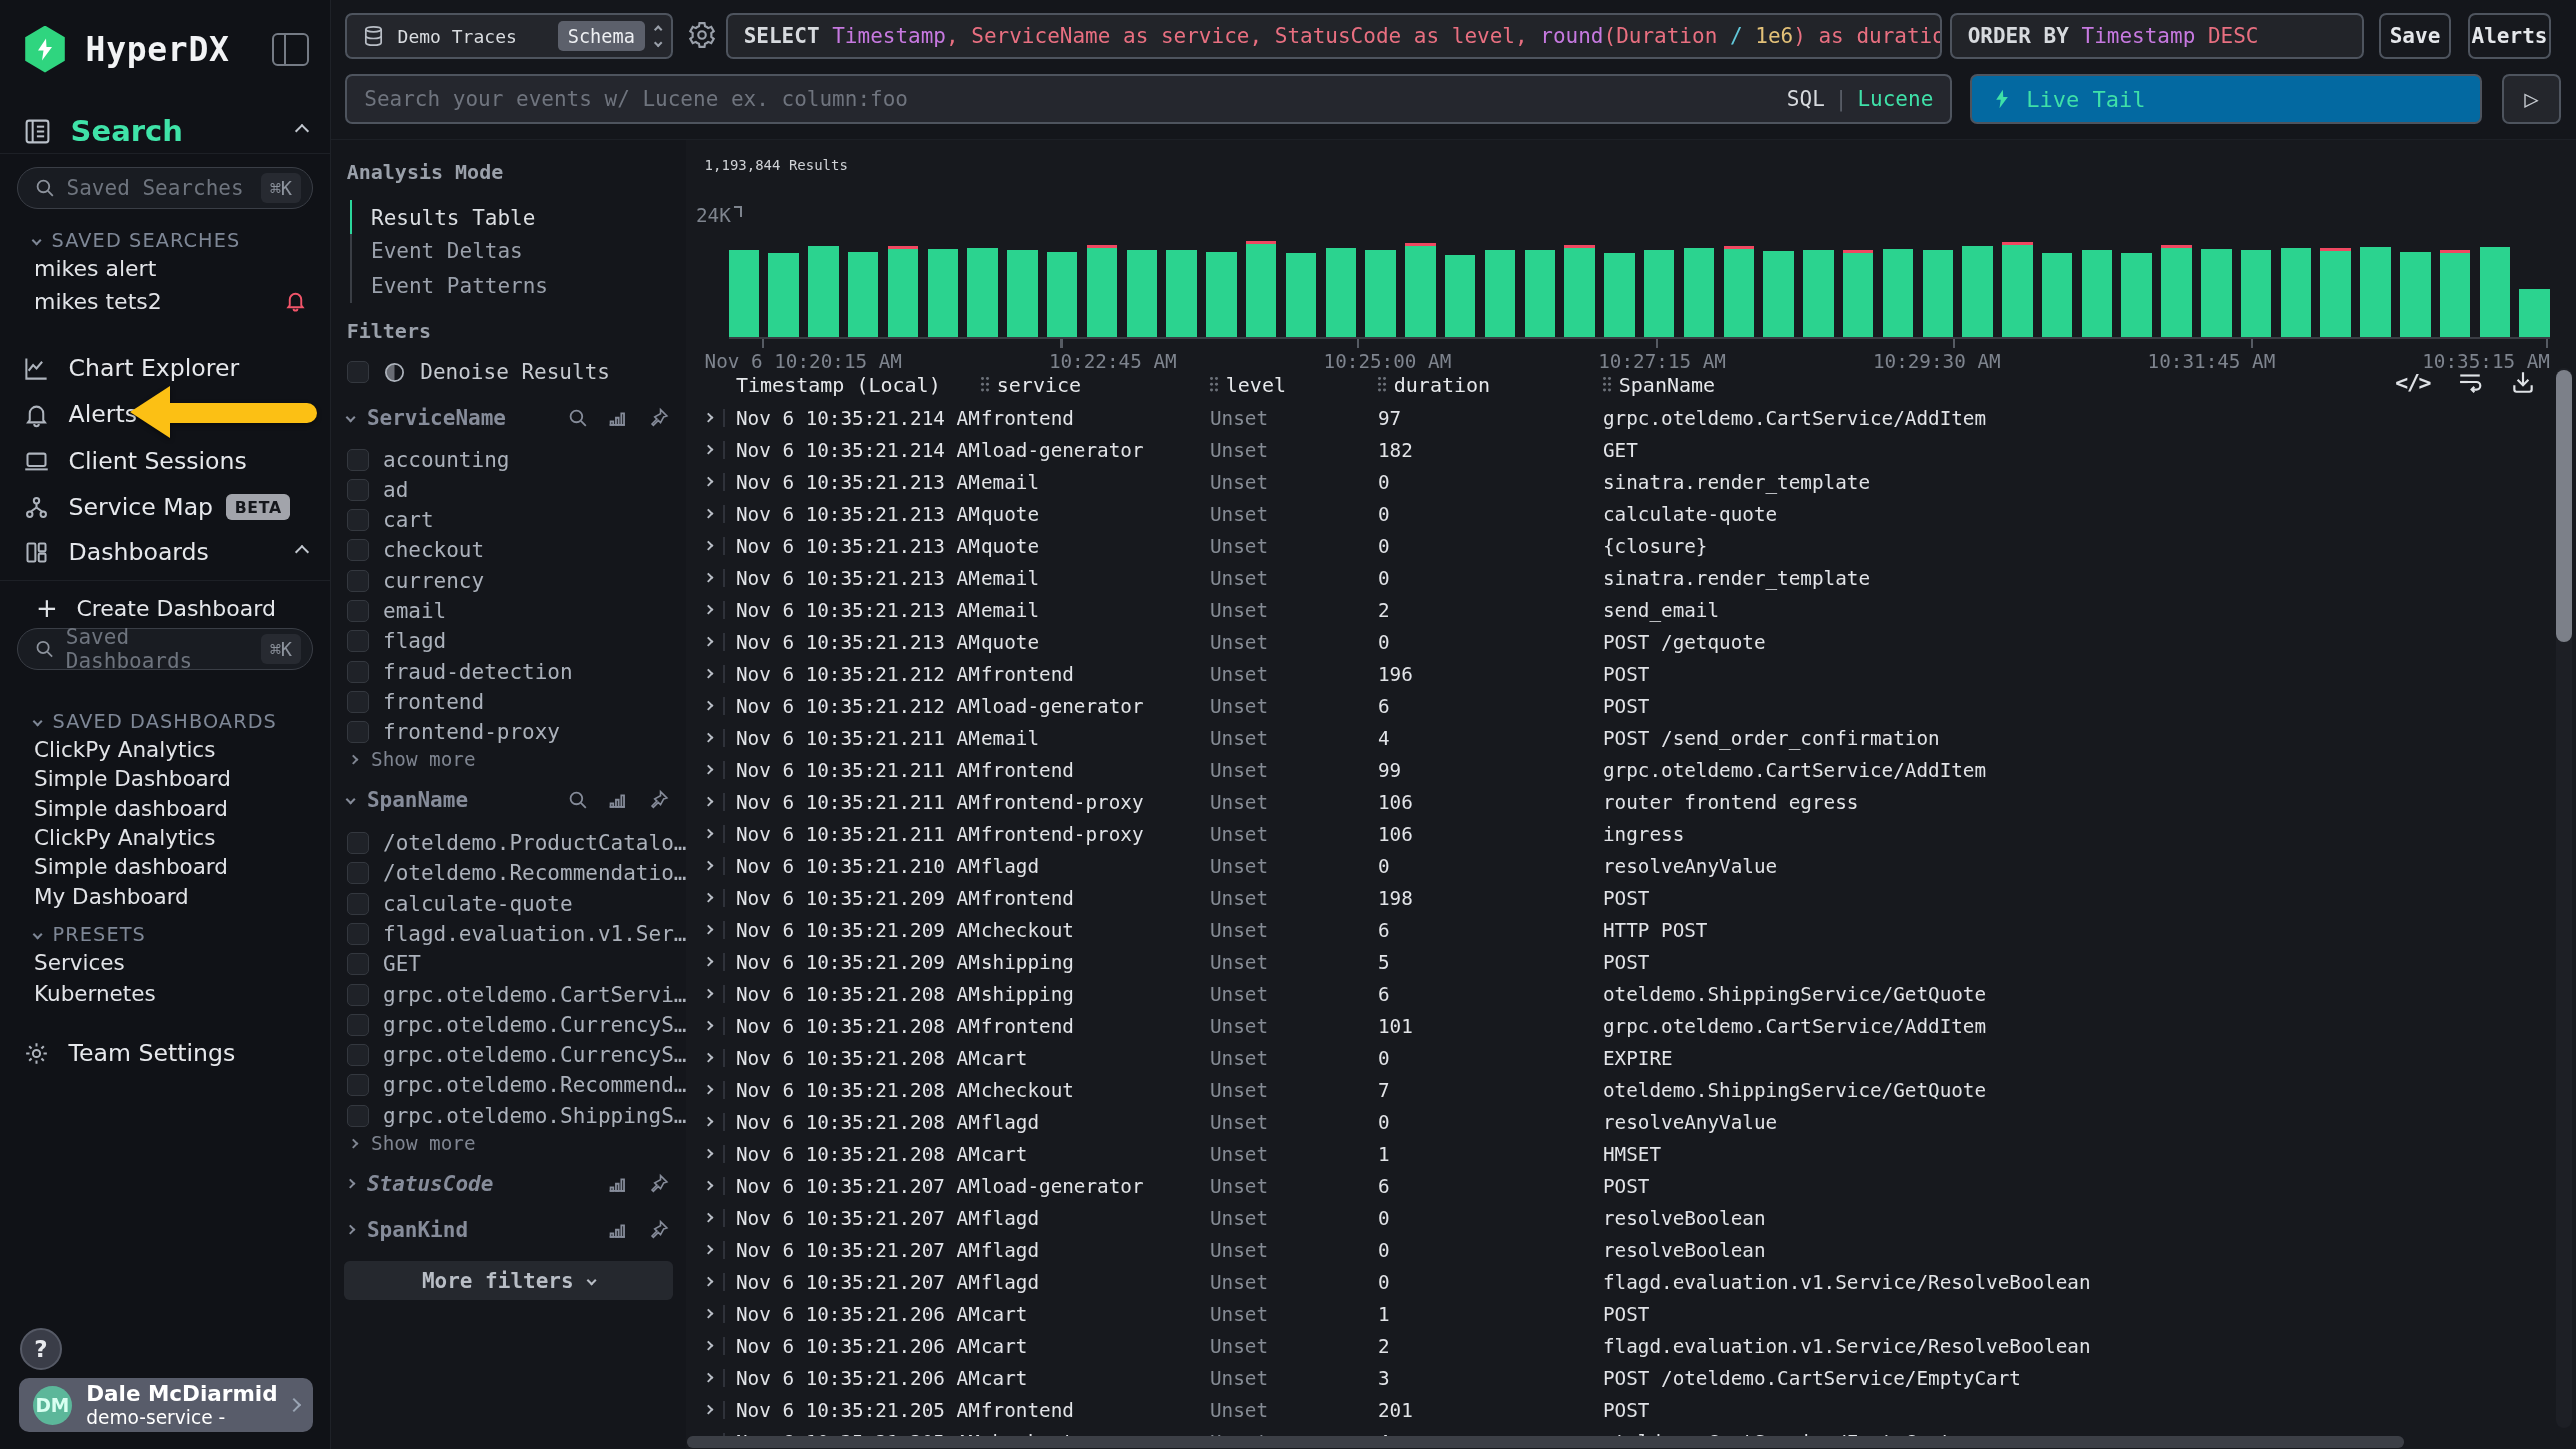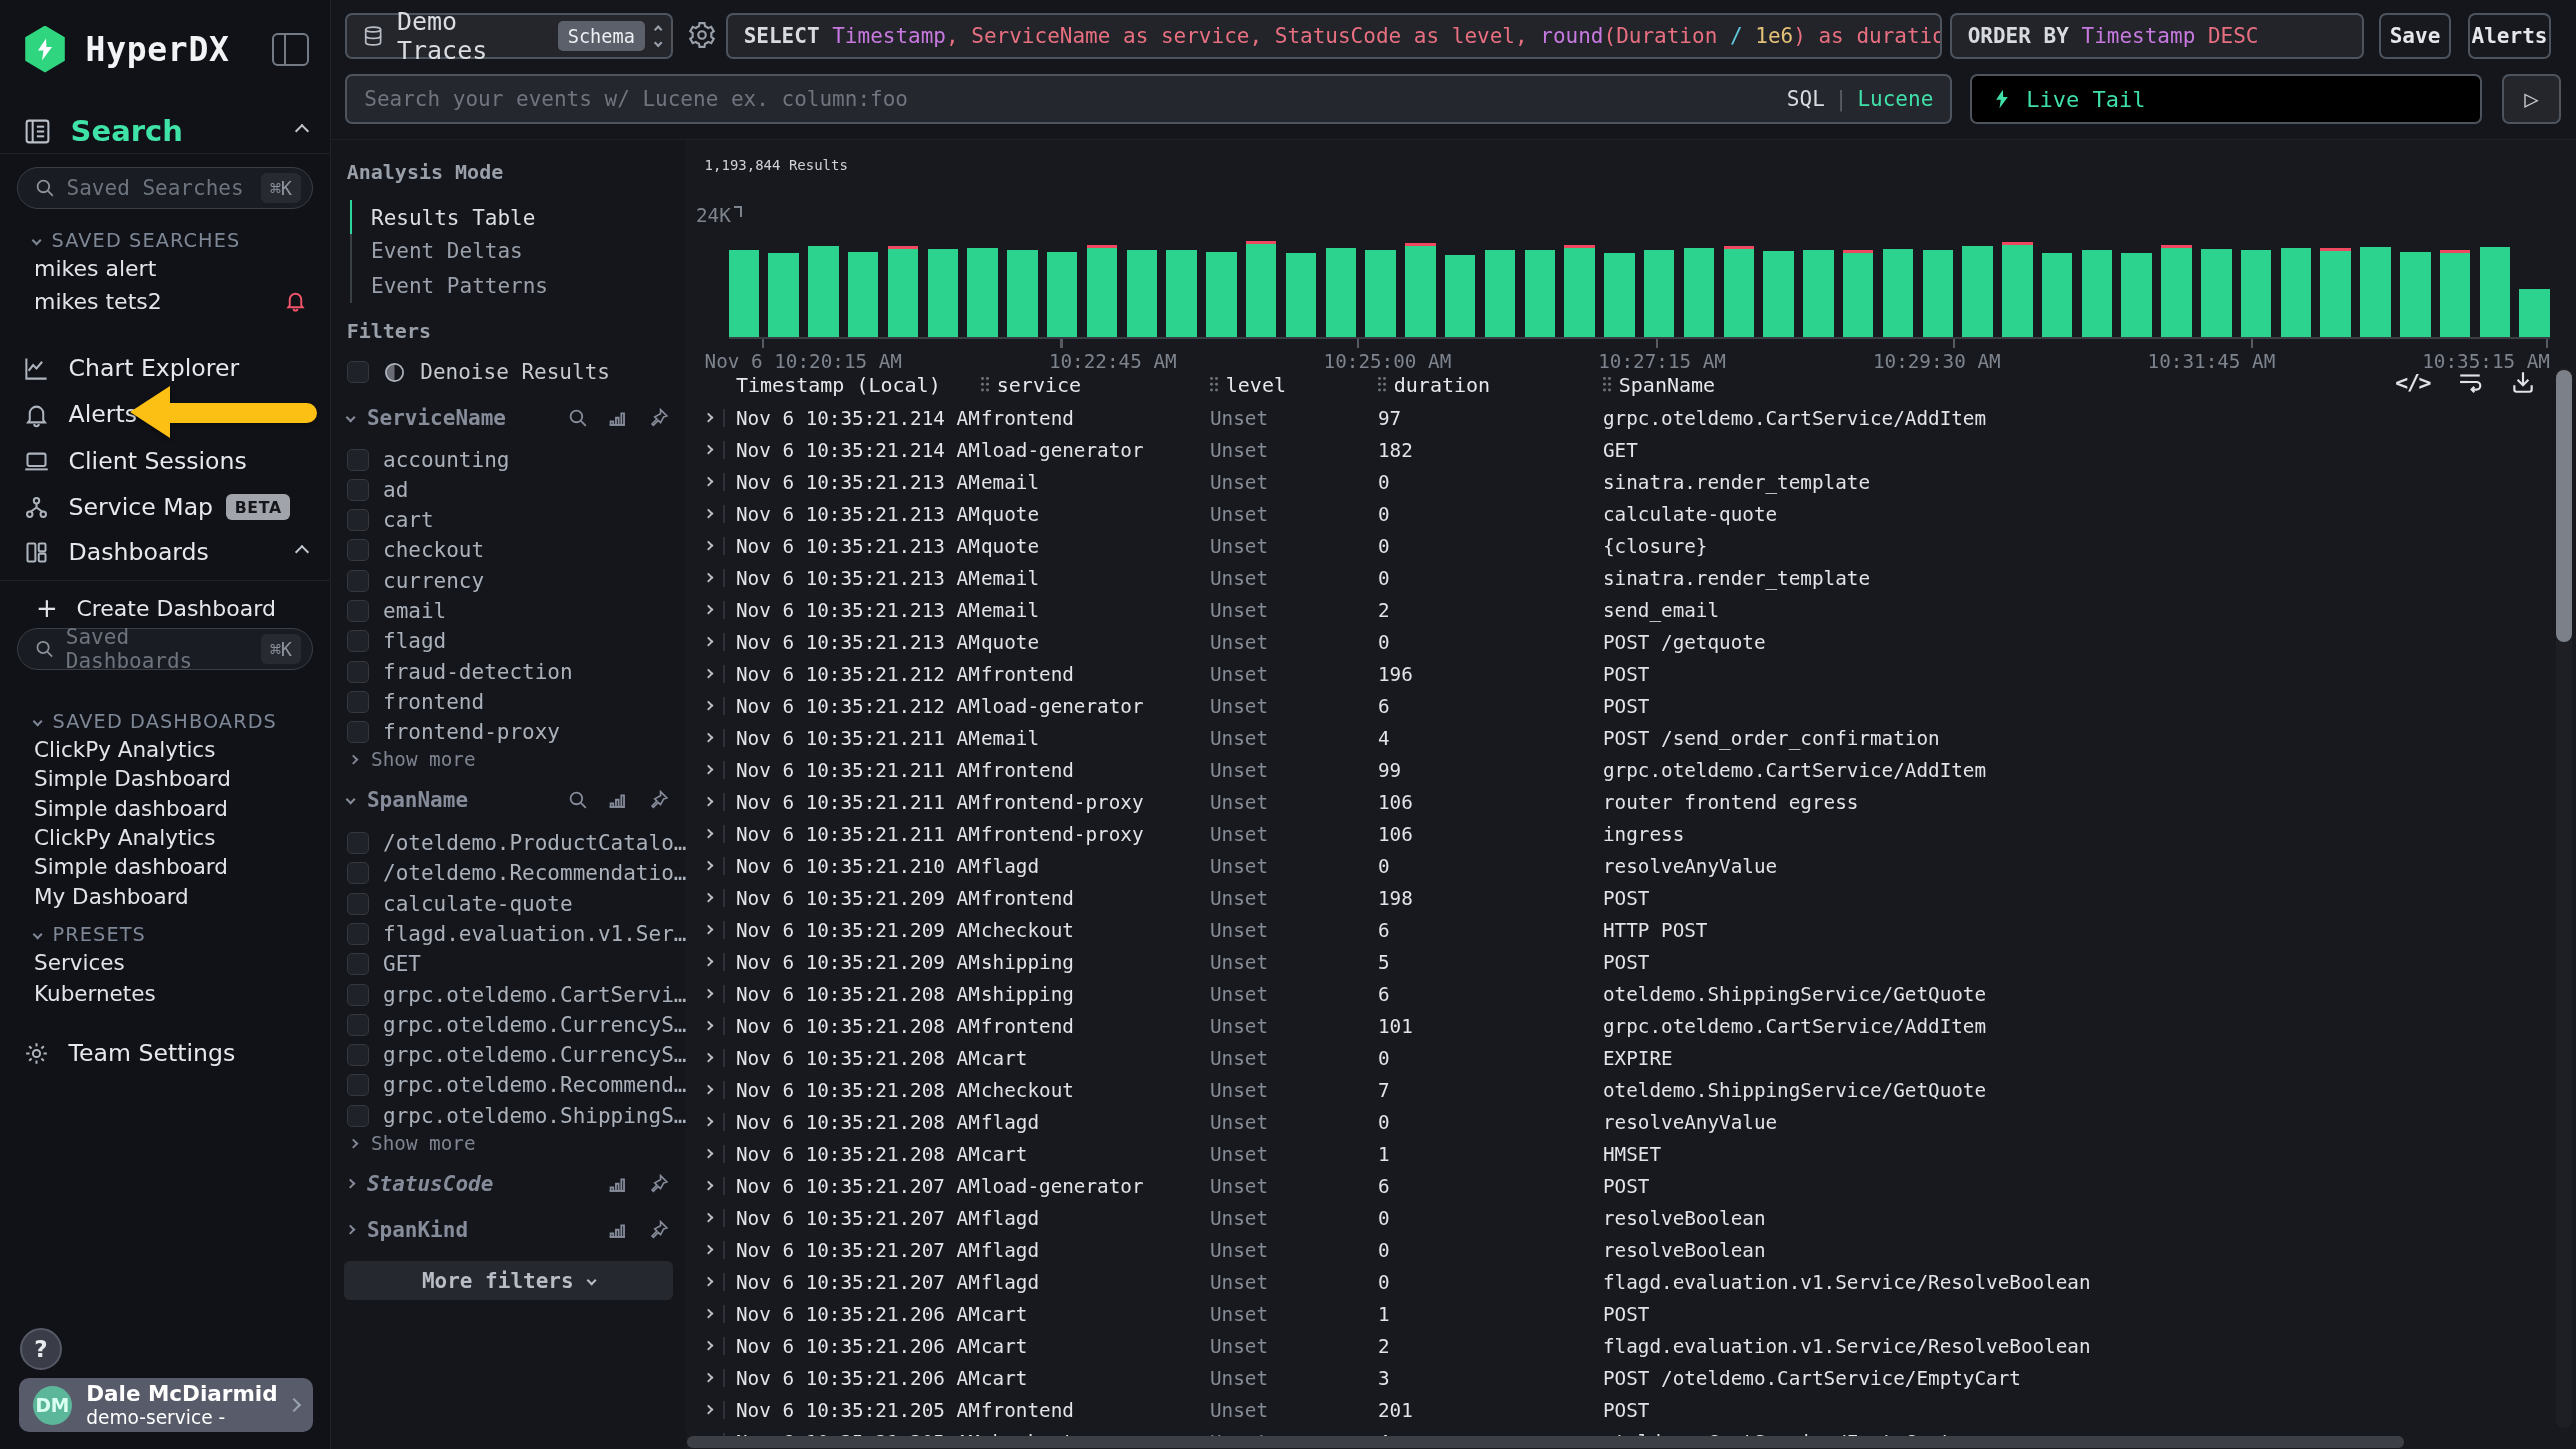--- a/index.html
+++ b/index.html
@@ -57,21 +57,21 @@
   .user-meta { margin-left:14.3px; line-height:1.15; }
   .user-name { color:#ffffff; font-weight:bold; font-size:21.5px; }
   .user-org { color:#ffffff; font-size:18.6px; }
   .user-chev { margin-left:auto; color:#9aa5b4; }
 
   
   .topbar { position:absolute; left:331px; top:0; right:0; height:140px; background:#14161b; border-bottom:1.4px solid #1d2026; }
   .tbox { border:2.1px solid #4e545e; border-radius:7.2px; background:#24262c; display:flex; align-items:center;
     font-family:"DejaVu Sans Mono","Liberation Mono",monospace; }
   .src-select { position:absolute; left:14.3px; top:13px; width:328px; height:46px; padding:0 10px 0 14.3px; }
-  .src-label { color:#d9dce0; font-size:25px; margin-left:13px; }
+  .src-label { color:#d9dce0; font-size:18px; margin-left:13px; }
   .schema-badge { margin-left:auto; background:#5c606b; color:#eef0f3; font-size:18.6px; border-radius:5px; padding:4.3px 10px; }
   .updown { display:flex; flex-direction:column; gap:7.2px; margin-left:10px; color:#9aa0aa; }
   .gear-btn { position:absolute; left:356px; top:20px; color:#9aa0aa; }
   .sql-box { position:absolute; left:395px; top:13px; width:1216px; height:46px; background:#222429; padding:0 15.7px; overflow:hidden; white-space:nowrap; }
   .order-box { position:absolute; left:1619px; top:13px; width:414px; height:46px; background:#222429; padding:0 15.7px; overflow:hidden; white-space:nowrap; }
   .code-line { font-size:21px; letter-spacing:0; }
   .tok-kw { color:#d7dade; font-weight:bold; }
   .tok-p { color:#c779e0; }
   .tok-r { color:#e86f80; }
   .tok-c { color:#62c8da; }
@@ -79,21 +79,21 @@
   .btn { position:absolute; top:13px; height:46px; background:#17191e; border:2.1px solid #4e545e; border-radius:7.2px;
     color:#e5e7eb; font-size:21px; font-weight:bold; display:flex; align-items:center; justify-content:center;
     font-family:"DejaVu Sans Mono","Liberation Mono",monospace; }
   .save-btn { left:2048px; width:72px; }
   .alerts-btn { left:2137px; width:83px; }
 
   .search-input { position:absolute; left:14.3px; top:74px; width:1607px; height:50px; background:#25272e; padding:0 17px; }
   .search-ph { color:#6f747e; font-size:21px; }
   .lang-toggle { margin-left:auto; font-size:21px; display:flex; gap:10px; }
   .lang-sql { color:#d7dade; } .lang-div { color:#5a5f68; } .lang-lucene { color:#3fe0a8; }
-  .livetail-btn { position:absolute; left:1639px; top:74px; width:512px; height:50px; background:#000000; padding:0 20px; }
+  .livetail-btn { position:absolute; left:1639px; top:74px; width:512px; height:50px; background:#0369a1; padding:0 20px; }
   .livetail-btn .lt-lab { color:#3fe0a8; font-size:22px; margin-left:14.3px; }
   .play-btn { left:2171px; top:74px; width:59px; height:50px; position:absolute; }
   .play-glyph { color:#c6cad0; font-size:24px; }
 
   
   .fpanel { position:absolute; left:331px; top:140px; width:355px; bottom:0; background:#14161b;
     font-family:"DejaVu Sans Mono","Liberation Mono",monospace; }
   .f-abs { position:absolute; }
   .flabel { color:#9aa0aa; font-weight:bold; font-size:20px; }
   .mode-track { position:absolute; left:18.6px; top:60px; width:2.9px; height:103px; background:#3a3e45; }

